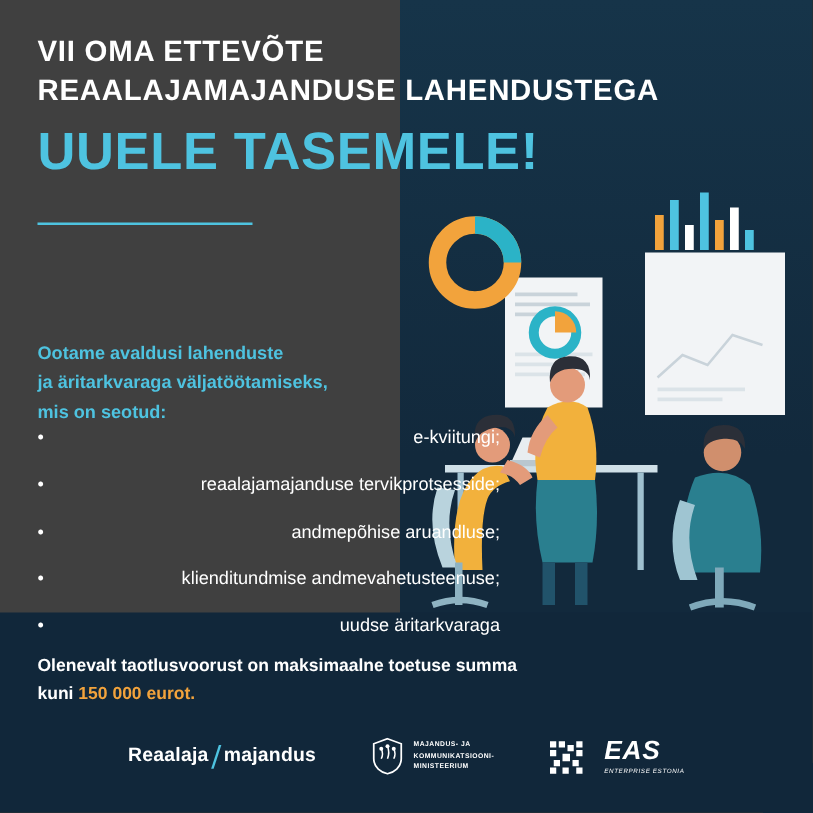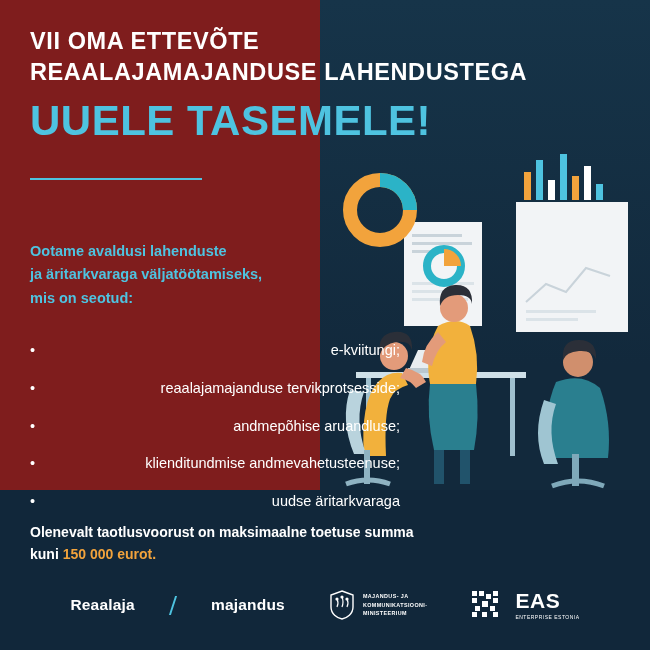--- a/index.html
+++ b/index.html
@@ -8,21 +8,21 @@
     background: #0d2233;
   }
   body {
     font-family: "Liberation Sans", sans-serif;
     -webkit-font-smoothing: antialiased;
   }
   .poster {
     position: relative;
     width: 650px;
     height: 650px;
-    background: #7f1d1d;
+    background: #404040;
     overflow: hidden;
   }
   
   .bg-right {
     position: absolute;
     right: 0;
     top: 0;
     width: 330px;
     height: 520px;
     background: linear-gradient(180deg, #163449 0%, #12293c 70%);
@@ -85,21 +85,21 @@
     margin-top: 6px;
     width: 172px;
     height: 2px;
     background: #4ec3e0;
   }
 
   
   .intro {
     position: absolute;
     left: 30px;
-    top: 240px;
+    top: 272px;
     width: 360px;
     color: #4ec3e0;
     font-size: 14.5px;
     font-weight: bold;
     line-height: 1.62;
   }
 
   
   .bullets {
     position: absolute;
@@ -157,21 +157,20 @@
     gap: 44px;
   }
   .logo-reaalaja {
     color: #ffffff;
     font-size: 15.5px;
     font-weight: bold;
     letter-spacing: 0.2px;
     display: flex;
     align-items: center;
     white-space: nowrap;
-    gap: 32px;
   }
   .logo-reaalaja .slash {
     display: inline-block;
     width: 2px;
     height: 19px;
     background: #4ec3e0;
     margin: 0 5px;
     transform: skewX(-18deg);
   }
   .logo-min {
@@ -187,22 +186,23 @@
     color: #ffffff;
     font-size: 5.4px;
     font-weight: bold;
     letter-spacing: 0.4px;
     line-height: 1.65;
     text-transform: uppercase;
     white-space: nowrap;
   }
   .logo-eas {
     display: flex;
-    align-items: flex-start;
+    align-items: flex-end;
     gap: 16px;
+    font-style: italic;
   }
   .logo-eas .mark {
     width: 28px;
     height: 28px;
   }
   .logo-eas .eas-text {
     color: #ffffff;
     font-size: 21px;
     font-weight: bold;
     letter-spacing: 0.6px;

